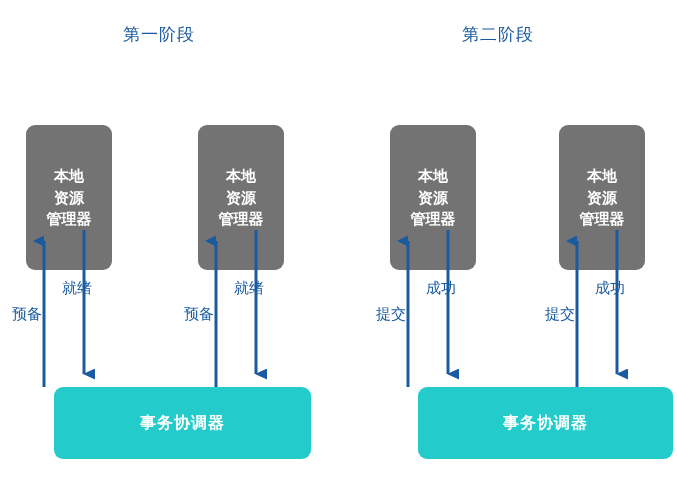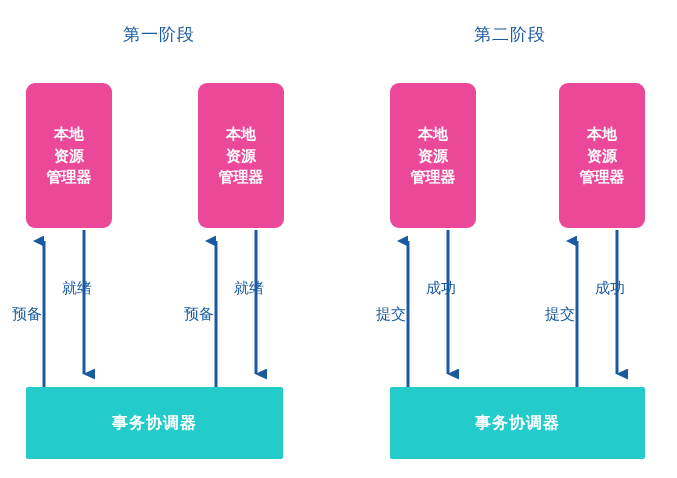--- a/index.html
+++ b/index.html
@@ -23,52 +23,54 @@
     color: #1a5aa0;
     font-size: 17px;
     font-weight: 400;
     letter-spacing: 1px;
     white-space: nowrap;
     text-align: center;
     line-height: 1;
   }
   .rm-box {
     position: absolute;
-    background: #ec4899;
+    background: #737373;
     border-radius: 9px;
     color: #ffffff;
     font-size: 15px;
     font-weight: 700;
     line-height: 1.45;
     display: flex;
     align-items: center;
     justify-content: center;
     text-align: center;
     box-sizing: border-box;
+    margin-top: 42px;
   }
   .rm-box .rm-lines {
     display: block;
   }
   .rm-box .rm-line {
     display: block;
     white-space: nowrap;
   }
   .coord-box {
     position: absolute;
     background: #23cccb;
-    border-radius: 2px;
+    border-radius: 9px;
     color: #ffffff;
     font-size: 16px;
     font-weight: 700;
     letter-spacing: 1px;
     display: flex;
     align-items: center;
     justify-content: center;
     text-align: center;
     box-sizing: border-box;
+    margin-left: 28px;
   }
   .edge-label {
     position: absolute;
     color: #1a5aa0;
     font-size: 15px;
     font-weight: 400;
     white-space: nowrap;
     line-height: 1;
   }
   svg.arrow-layer {
@@ -80,21 +82,21 @@
     pointer-events: none;
   }
 </style>
 </head>
 <body>
 
 <div id="diagram">
 
   <div class="phase-title" style="left:94px; top:26px; width:130px;">第一阶段</div>
 
-  <div class="phase-title" style="left:445px; top:26px; width:130px;">第二阶段</div>
+  <div class="phase-title" style="left:433px; top:26px; width:130px;">第二阶段</div>
 
   <div class="rm-box" style="left:26px; top:83px; width:86px; height:145px;">
     <span class="rm-lines">
       <span class="rm-line">本地</span>
       <span class="rm-line">资源</span>
       <span class="rm-line">管理器</span>
     </span>
   </div>
 
   <div class="rm-box" style="left:198px; top:83px; width:86px; height:145px;">

